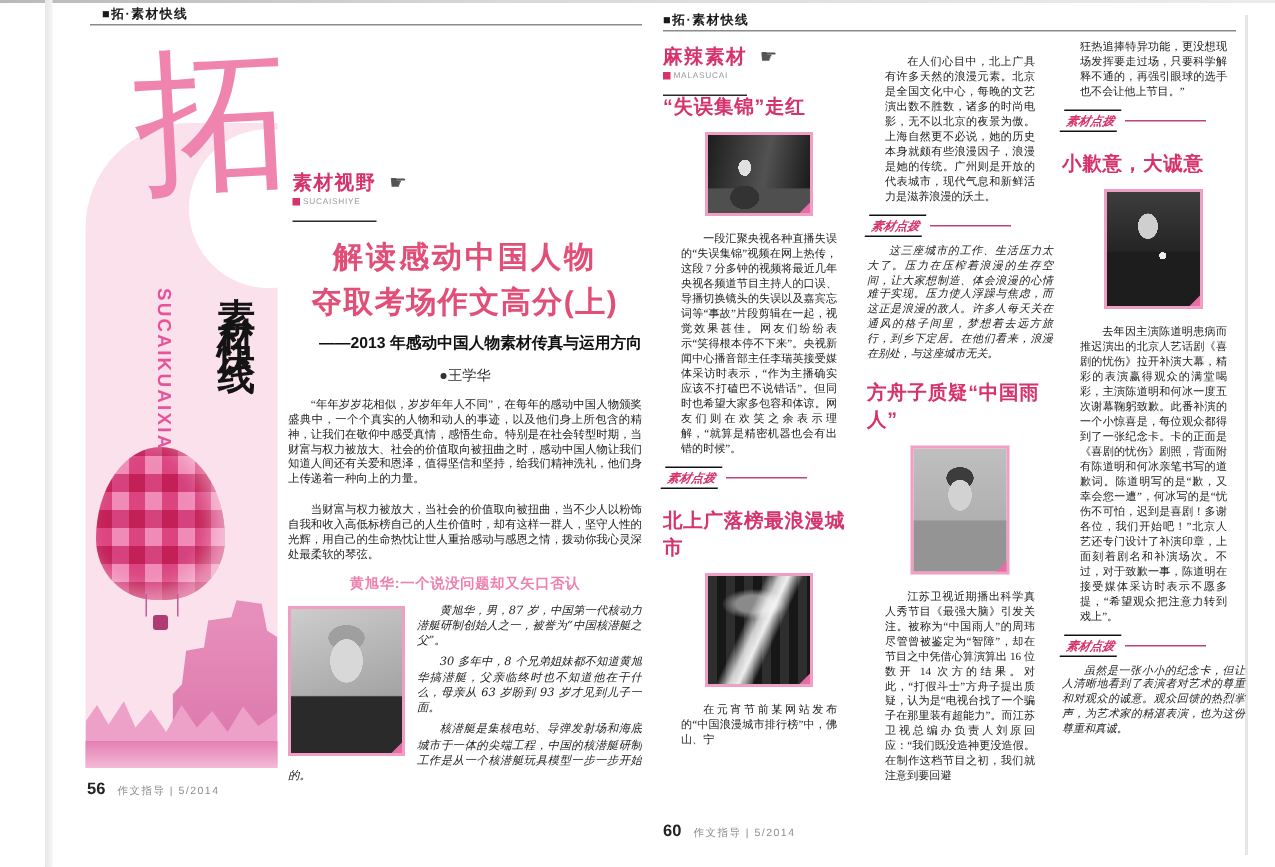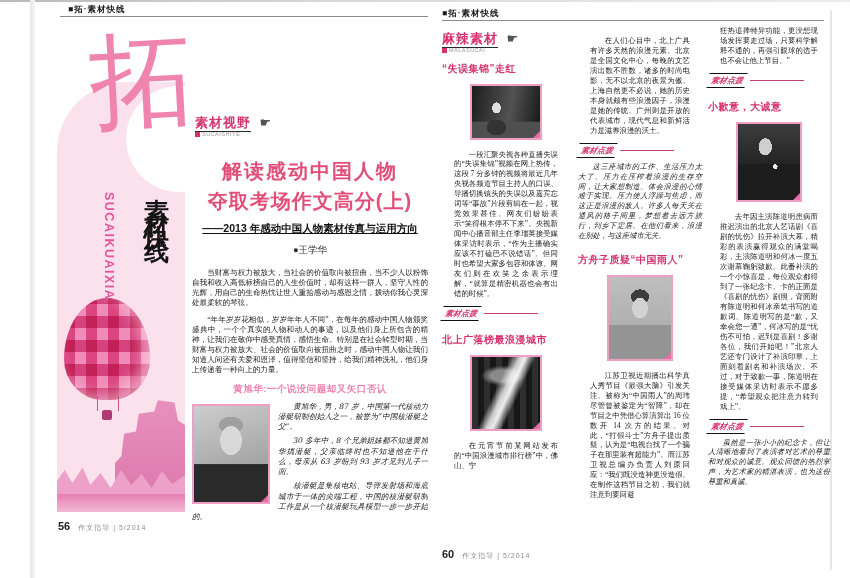--- a/index.html
+++ b/index.html
@@ -35,30 +35,30 @@
   .rope{position:absolute;left:57px;top:394px;width:20px;height:15px;
         border-left:1px solid #c75a92;border-right:1px solid #c75a92;}
   .mesa{position:absolute;left:75px;top:396px;width:70px;height:112px;background:linear-gradient(#e891bd,#db76ab);
         clip-path:polygon(0 100%,0 58%,9% 52%,13% 32%,30% 30%,34% 14%,56% 12%,61% 2%,85% 4%,90% 20%,100% 24%,100% 100%);}
   .rockband{position:absolute;left:17px;top:458px;width:128px;height:50px;background:#eda0c8;
         clip-path:polygon(0 42%,6% 20%,12% 46%,20% 15%,26% 50%,34% 26%,42% 56%,50% 20%,58% 50%,66% 28%,74% 56%,82% 22%,90% 48%,100% 30%,100% 100%,0 100%);}
   .ground{position:absolute;left:17px;top:492px;width:128px;height:18px;background:linear-gradient(#e57fb2,#f3b9d6);}
 
   
   .logo{position:absolute;line-height:1;}
-  .logo-cn{font-size:13px;font-weight:800;color:#d6336c;letter-spacing:1px;border-bottom:1.5px solid #2a2a2a;padding-bottom:1px;}
+  .logo-cn{font-size:13px;font-weight:800;color:#d6336c;letter-spacing:1px;border-bottom:1.5px solid #2a2a2a;padding-bottom:18px;}
   .pointer{font-size:13px;color:#555;margin-left:4px;}
   .logo-sub{display:block;margin-top:2px;font-size:5.5px;color:#9a9a9a;letter-spacing:.5px;}
   .sq{display:inline-block;width:5px;height:5px;background:#d6336c;margin-right:2px;vertical-align:middle;}
 
   
   .main{position:absolute;left:152px;top:156px;width:236px;}
   .t1,.t2{text-align:center;font-size:20px;font-weight:800;color:#e14f79;letter-spacing:2px;}
   .t2{margin-top:3px;letter-spacing:1px;}
-  .subtitle{text-align:center;font-size:10.5px;font-weight:bold;color:#111;margin-top:7px;text-decoration:underline;}
+  .subtitle{text-align:right;font-size:10.5px;font-weight:bold;color:#111;margin-top:7px;}
   .author{text-align:center;font-size:9.5px;color:#333;margin-top:8px;font-family:"Liberation Serif",serif;}
   p.body{margin:8px 0 0;font-size:7.6px;line-height:1.3;text-align:justify;text-indent:2em;color:#222;
          font-family:"Liberation Serif",serif;}
   p.body.first{margin-top:11px;}
   .profile-head{text-align:center;font-size:9.5px;font-weight:bold;color:#ee7fae;margin-top:8px;letter-spacing:.5px;}
   .bio{margin-top:6px;overflow:hidden;}
   .script{margin:4px 0 0;font-size:7.6px;line-height:1.35;text-align:justify;text-indent:2em;color:#222;
           font-style:italic;font-family:"DejaVu Serif",serif;}
   .footer{position:absolute;font-size:7px;color:#8c8c8c;letter-spacing:1px;}
   .footer b{font-size:11px;color:#222;margin-right:8px;letter-spacing:0;font-family:"Liberation Sans",sans-serif;}
@@ -91,21 +91,21 @@
                 radial-gradient(ellipse 11px 14px at 44% 30%,#cfcfcf 60%,transparent 61%),
                 linear-gradient(180deg,transparent 52%,#1d1d1d 53%),
                 linear-gradient(#3d3d3d,#0d0d0d);}
   .center-ph{display:block;margin:8px auto 0;}
 
   
   .col{position:absolute;top:24px;}
   .c1{left:12px;width:128px;}
   .c2{left:148px;width:124px;}
   .c3{left:278px;width:122px;}
-  .subhead{font-size:10px;font-weight:800;color:#d6336c;letter-spacing:.5px;}
+  .subhead{font-size:13px;font-weight:800;color:#d6336c;letter-spacing:.5px;}
   .c1 .subhead.h1{margin-top:12px;}
   p.rbody{margin:10px 12px 0;font-size:7.4px;line-height:1.35;text-align:justify;text-indent:2em;color:#222;
           font-family:"Liberation Serif",serif;}
   p.rbody.noind{text-indent:0;}
   p.rnote{margin:4px 0 0;font-size:7.3px;line-height:1.35;text-align:justify;text-indent:2em;color:#222;
           font-style:italic;font-family:"DejaVu Serif",serif;}
   .marker{display:flex;align-items:center;margin-top:7px;}
   .mtag{display:inline-block;font-size:8px;font-weight:bold;font-style:italic;color:#d6336c;
         border-top:1.5px solid #111;border-bottom:1.5px solid #111;transform:skewX(-12deg);padding:1px 3px;}
   .mline{width:54px;height:1.2px;background:#c2407a;margin-left:4px;} .mt12{margin-top:12px;} .mt48{margin-top:48px;}
@@ -138,22 +138,22 @@
       <span class="logo-cn">素材视野</span>
       <span class="pointer">☛</span>
       <span class="logo-sub"><i class="sq"></i><span>SUCAISHIYE</span></span>
     </div>
 
     <div class="main">
       <div class="t1">解读感动中国人物</div>
       <div class="t2">夺取考场作文高分(上)</div>
       <div class="subtitle">——2013 年感动中国人物素材传真与运用方向</div>
       <div class="author">●王学华</div>
+      <p class="body">“年年岁岁花相似，岁岁年年人不同”，在每年的感动中国人物颁奖盛典中，一个个真实的人物和动人的事迹，以及他们身上所包含的精神，让我们在敬仰中感受真情，感悟生命。特别是在社会转型时期，当财富与权力被放大、社会的价值取向被扭曲之时，感动中国人物让我们知道人间还有关爱和恩泽，值得坚信和坚持，给我们精神洗礼，他们身上传递着一种向上的力量。</p>
       <p class="body first">当财富与权力被放大，当社会的价值取向被扭曲，当不少人以粉饰自我和收入高低标榜自己的人生价值时，却有这样一群人，坚守人性的光辉，用自己的生命热忱让世人重拾感动与感恩之情，拨动你我心灵深处最柔软的琴弦。</p>
-      <p class="body">“年年岁岁花相似，岁岁年年人不同”，在每年的感动中国人物颁奖盛典中，一个个真实的人物和动人的事迹，以及他们身上所包含的精神，让我们在敬仰中感受真情，感悟生命。特别是在社会转型时期，当财富与权力被放大、社会的价值取向被扭曲之时，感动中国人物让我们知道人间还有关爱和恩泽，值得坚信和坚持，给我们精神洗礼，他们身上传递着一种向上的力量。</p>
       <div class="profile-head">黄旭华:一个说没问题却又矢口否认</div>
       <div class="bio">
         <div class="photo ph-oldman"></div>
         <p class="script" style="text-indent:2em;margin-top:0;">黄旭华，男，87 岁，中国第一代核动力潜艇研制创始人之一，被誉为“中国核潜艇之父”。</p>
         <p class="script">30 多年中，8 个兄弟姐妹都不知道黄旭华搞潜艇，父亲临终时也不知道他在干什么，母亲从 63 岁盼到 93 岁才见到儿子一面。</p>
         <p class="script">核潜艇是集核电站、导弹发射场和海底城市于一体的尖端工程，中国的核潜艇研制工作是从一个核潜艇玩具模型一步一步开始的。</p>
       </div>
     </div>
 
     <div class="footer" style="left:18px;top:518px;">

